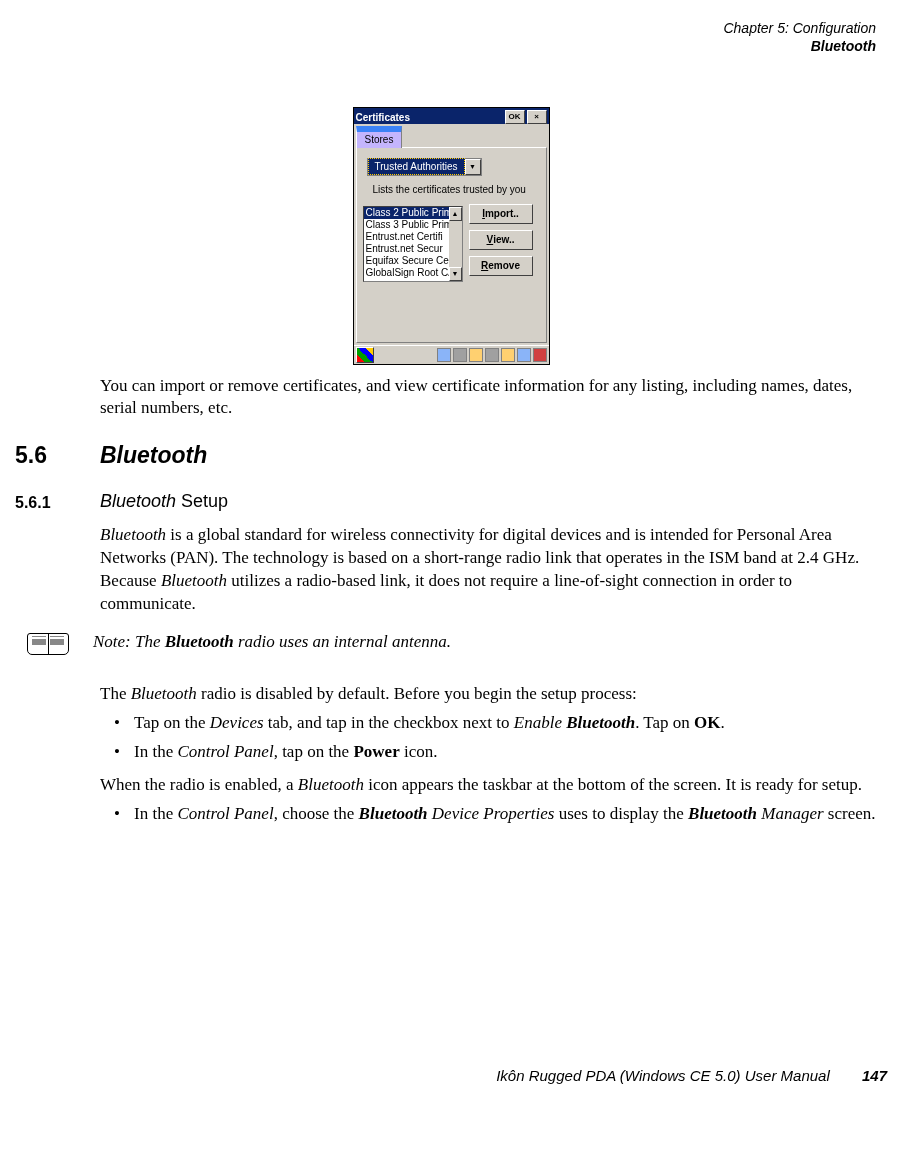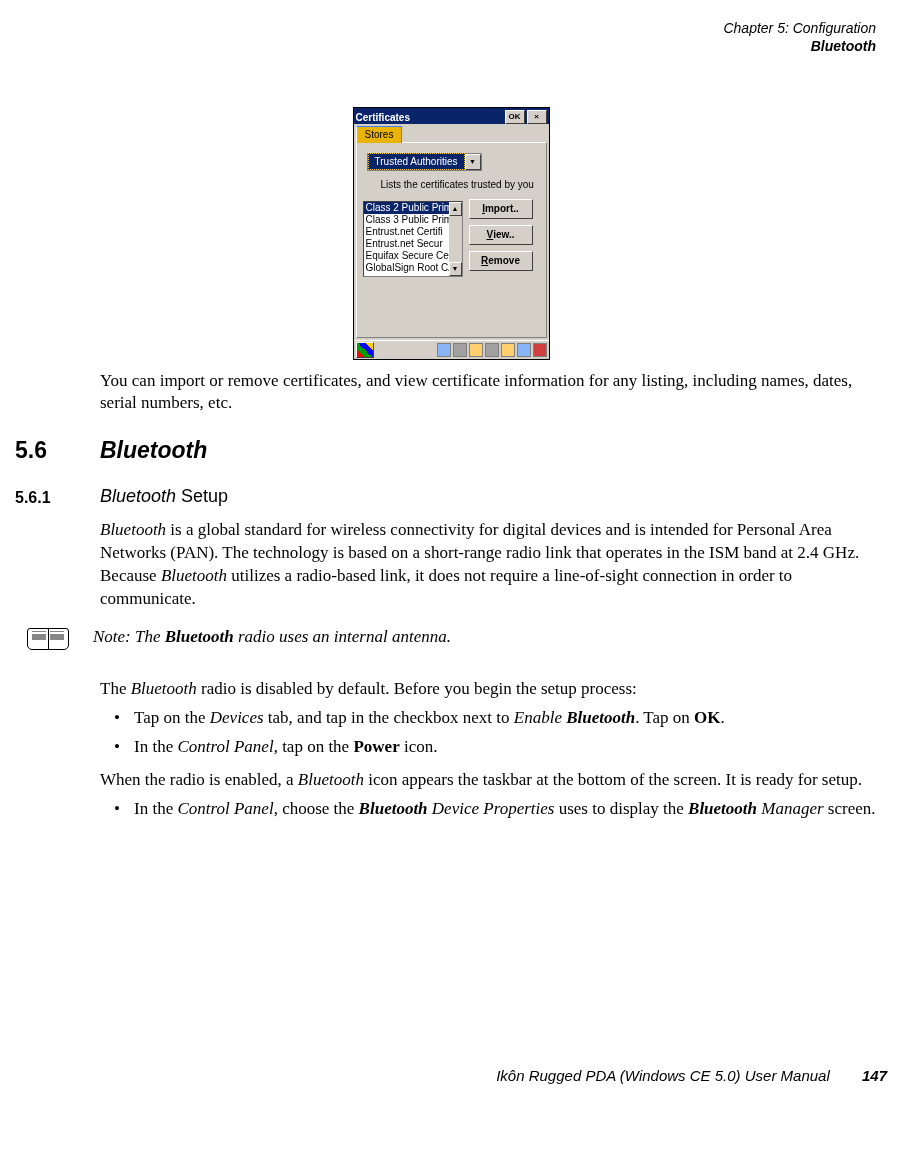--- a/index.html
+++ b/index.html
@@ -63,25 +63,25 @@
     color: #000;
   }
   .tabarea {
     background: #d4d0c8;
     padding: 2px 0 0 2px;
   }
   .tab {
     display: inline-block;
     border: 1px solid #808080;
     border-bottom: none;
-    border-top: 1px solid #3b82f6;
+    border-top: 6px solid #3b82f6;
     border-left: 1px solid #fff;
     padding: 1px 8px;
     font-size: 10px;
-    background: #eab308;
+    background: #c4b5fd;
   }
   .cert-body {
     border: 1px solid #fff;
     border-right-color: #808080; border-bottom-color: #808080;
     margin: -1px 2px 2px 2px;
     padding: 10px 6px 6px 6px;
     min-height: 178px;
   }
   .dropdown {
     display: inline-flex;
@@ -101,21 +101,21 @@
   }
   .dropdown .dd-arrow {
     width: 14px; height: 14px;
     background: #d4d0c8;
     border: 1px solid #fff;
     border-right-color: #404040; border-bottom-color: #404040;
     display: flex; align-items: center; justify-content: center;
     font-size: 7px; color: #000;
   }
   .cert-desc {
-    margin: 8px 4px 10px 18px;
+    margin: 8px 4px 10px 10px;
     font-size: 10px;
     line-height: 1.25;
   }
   .listrow {
     display: flex;
     gap: 6px;
   }
   .cert-list {
     border: 1px solid #808080; border-top-color: #404040; border-left-color: #404040;
     background: #fff;

